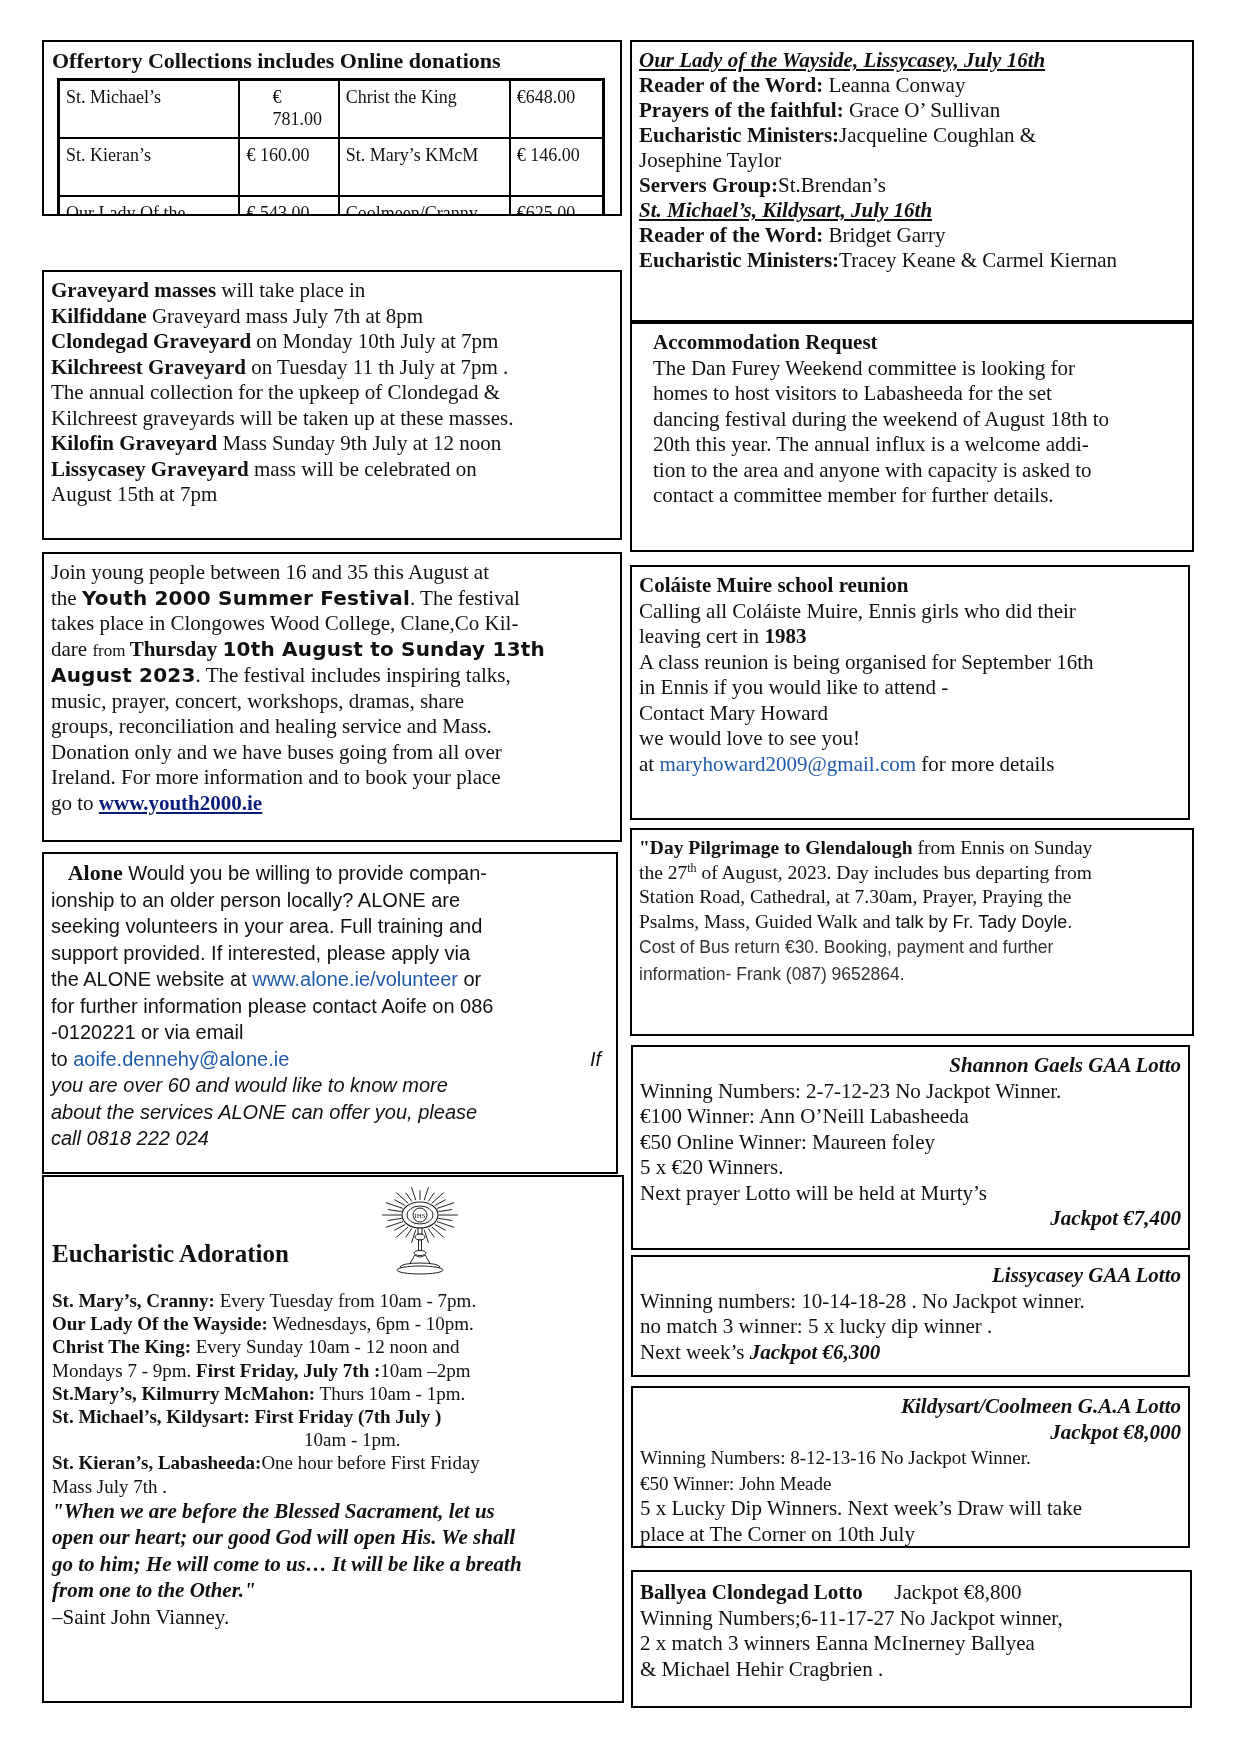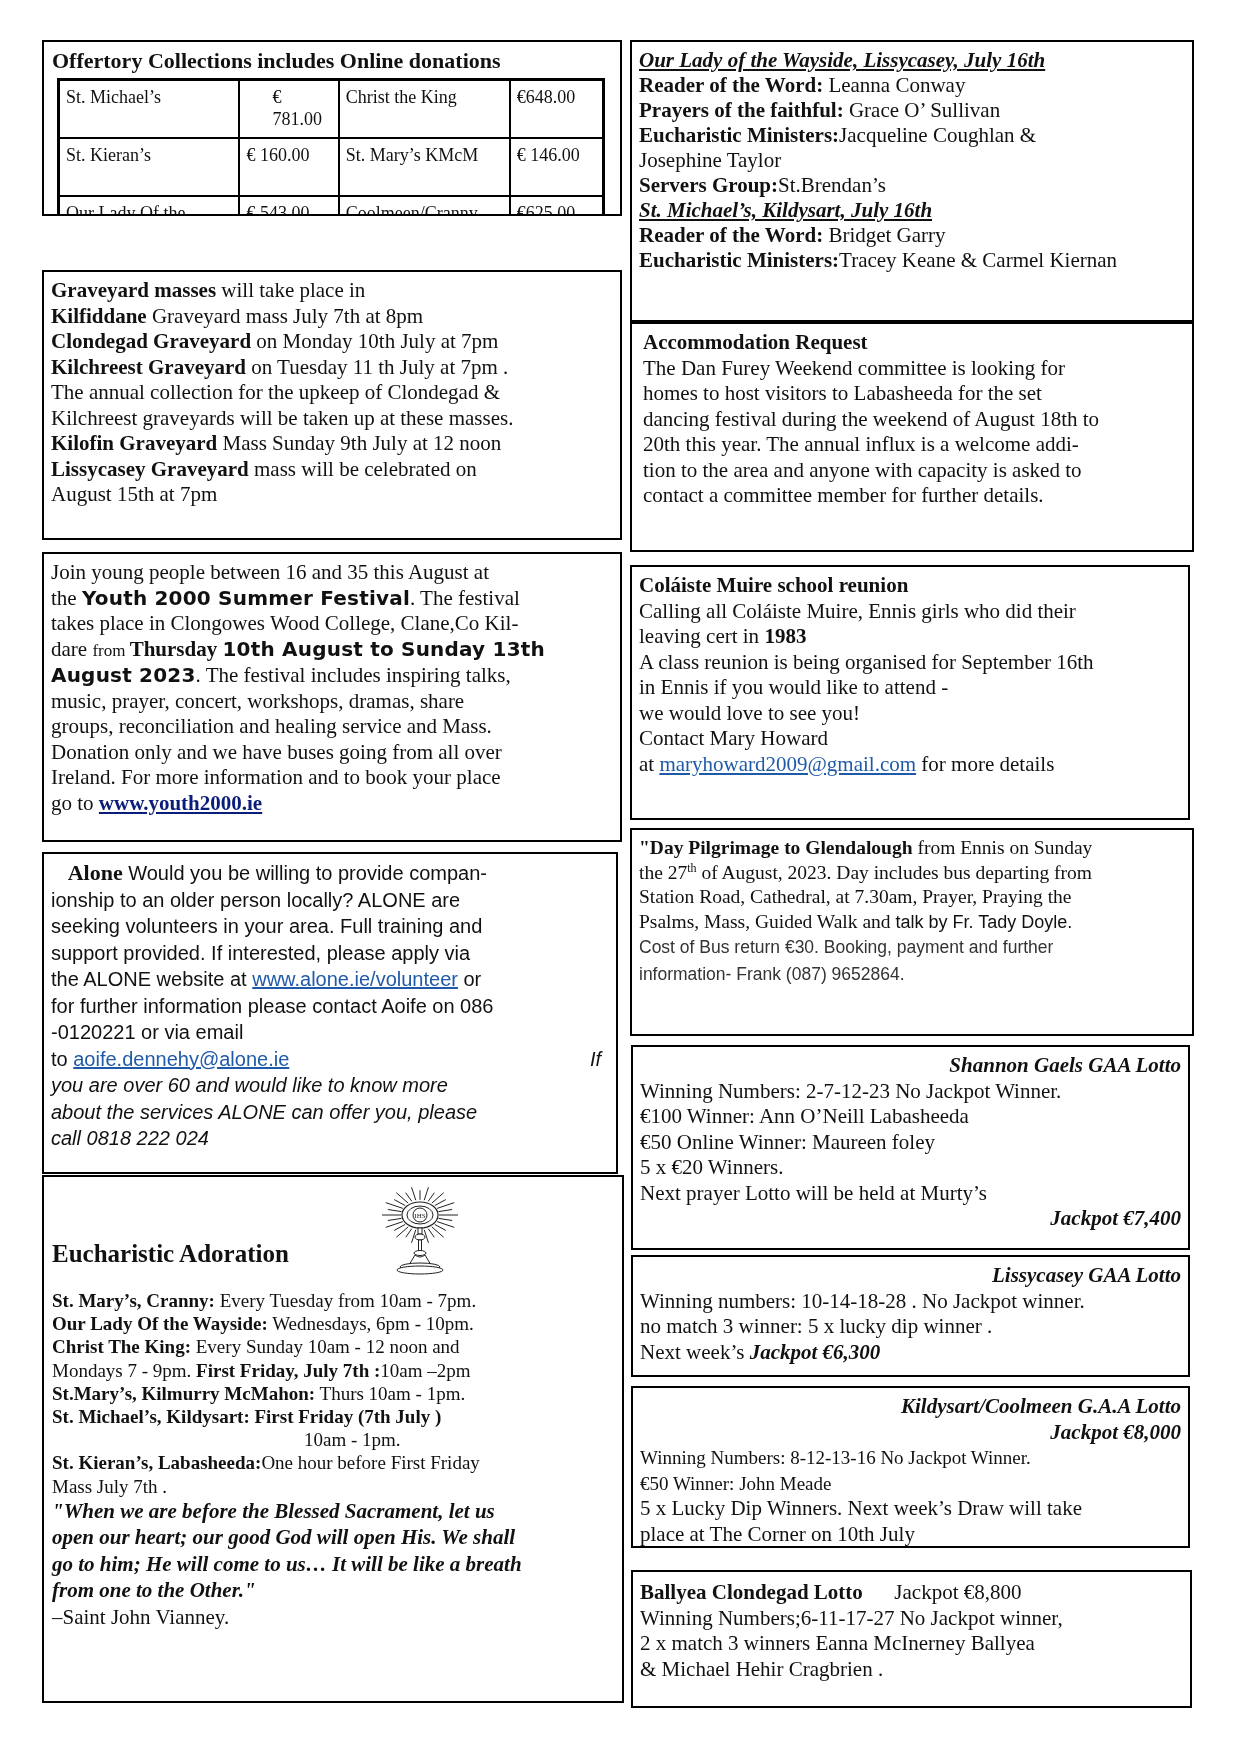--- a/index.html
+++ b/index.html
@@ -2,39 +2,39 @@
 <html><head>
 <meta charset="utf-8">
 <style>
   * { box-sizing: border-box; margin: 0; padding: 0; }
   html, body { width: 1235px; height: 1748px; background: #ffffff; }
   body { position: relative; font-family: "Liberation Serif", "DejaVu Serif", serif; color: #111; font-size: 21px; line-height: 25.5px; }
   .box { position: absolute; border: 2.5px solid #000; background: #fff; overflow: hidden; }
   .b { font-weight: bold; }
   .i { font-style: italic; }
   .center { text-align: right; }
-  .link { color: #1f5aa8; text-decoration: underline; }
+  .link { color: #1f5aa8; }
   .link-dark { color: #0b1d7a; text-decoration: underline; font-weight: bold; }
   .comic { font-family: "DejaVu Sans", sans-serif; font-weight: bold; letter-spacing: 0.2px; font-size: 20px; }
   .sans { font-family: "Liberation Sans", sans-serif; }
   .line { display: block; white-space: nowrap; }
 
   
   #offertory { left: 42px; top: 40px; width: 580px; height: 176px; padding: 6px 8px 0 8px; }
   #offertory h2 { font-size: 22px; font-weight: bold; line-height: 26px; margin-bottom: 4px; }
   #offertory table { border-collapse: collapse; width: 548px; border: 3px solid #000; margin-left: 5px; }
   #offertory td { border: 2.5px solid #000; vertical-align: top; font-size: 18px; line-height: 22px; padding: 5px 6px 0 6px; height: 58px; }
 
   
   #rota { left: 630px; top: 40px; width: 564px; height: 282px; padding: 6px 7px; }
   #rota .line { line-height: 25px; }
   #rota .hdr { font-weight: bold; font-style: italic; text-decoration: underline; }
 
   #graveyard { left: 42px; top: 270px; width: 580px; height: 270px; padding: 6px 7px; }
-  #accom { left: 630px; top: 322px; width: 564px; height: 230px; padding: 6px 11px; }
+  #accom { left: 630px; top: 322px; width: 564px; height: 230px; padding: 6px 21px; }
   #youth { left: 42px; top: 552px; width: 580px; height: 290px; padding: 6px 7px; }
   #reunion { left: 630px; top: 565px; width: 560px; height: 255px; padding: 6px 7px; }
   #alone { left: 42px; top: 852px; width: 576px; height: 322px; padding: 6px 7px; font-family: "Liberation Sans", sans-serif; font-size: 20px; line-height: 26.5px; }
   #pilgrim { left: 630px; top: 828px; width: 564px; height: 208px; padding: 6px 7px; font-size: 19.5px; line-height: 24.5px; }
   #adoration { left: 42px; top: 1175px; width: 582px; height: 528px; padding: 6px 7px; }
   #shannon { left: 631px; top: 1045px; width: 559px; height: 205px; padding: 6px 7px; }
   #lissy { left: 631px; top: 1255px; width: 559px; height: 122px; padding: 6px 7px; }
   #kildysart { left: 631px; top: 1386px; width: 559px; height: 162px; padding: 6px 7px; }
   #ballyea { left: 631px; top: 1570px; width: 561px; height: 138px; padding: 8px 7px; }
 
@@ -122,22 +122,22 @@
   <span class="line">Ireland. For more information and to book your place</span>
   <span class="line"><span>go to </span><a class="link-dark">www.youth2000.ie</a></span>
 </div>
 
 <div class="box" id="reunion">
   <span class="line b"> Coláiste Muire school reunion</span>
   <span class="line">Calling all Coláiste Muire, Ennis girls who did their</span>
   <span class="line"><span>leaving cert in </span><span class="b">1983</span></span>
   <span class="line">A class reunion is being organised for September 16th</span>
   <span class="line">in Ennis if you would like to attend -</span>
+  <span class="line">Contact Mary Howard</span>
   <span class="line">we would love to see you!</span>
-  <span class="line">Contact Mary Howard</span>
   <span class="line"><span>at </span><a class="link">maryhoward2009@gmail.com</a><span> for more details</span></span>
 </div>
 
 <div class="box" id="alone">
   <span class="line">&nbsp;&nbsp;&nbsp;<span class="b" style="font-family:'Liberation Serif',serif;font-size:22px">Alone</span><span> Would you be willing to provide compan-</span></span>
   <span class="line">ionship to an older person locally? ALONE are</span>
   <span class="line">seeking volunteers in your area. Full training and</span>
   <span class="line">support provided. If interested, please   apply via</span>
   <span class="line"><span>the ALONE website at </span><a class="link">www.alone.ie/volunteer</a><span> or</span></span>
   <span class="line">for further information please contact Aoife on 086</span>

